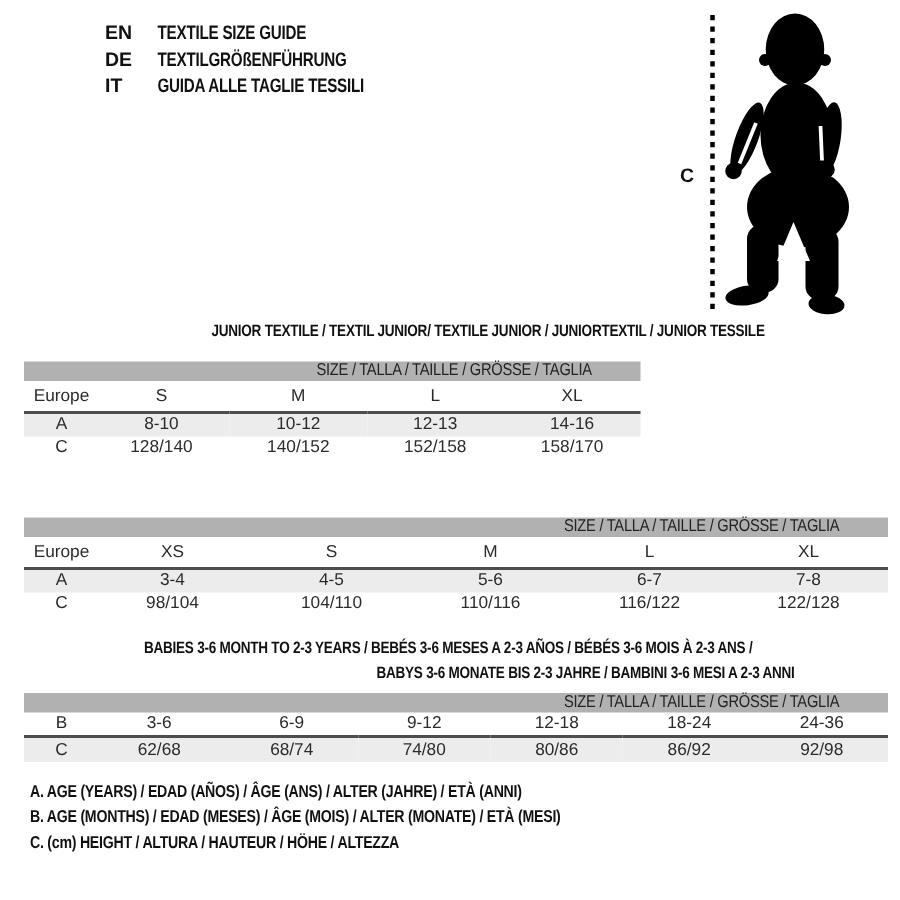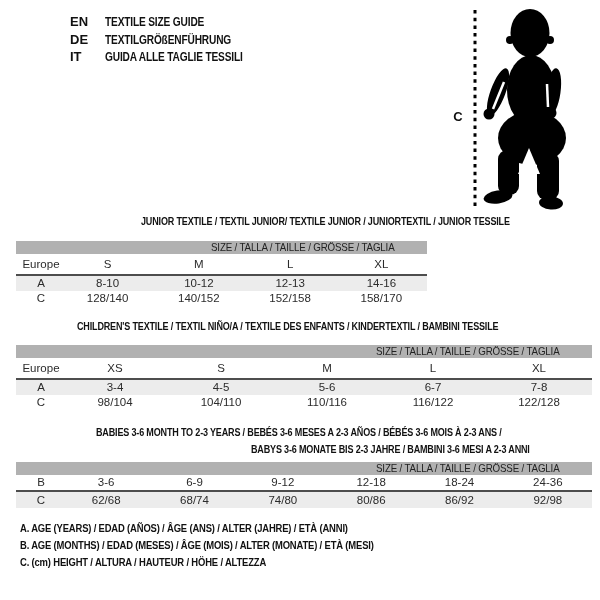--- a/index.html
+++ b/index.html
@@ -118,23 +118,20 @@
       <tr>
         <td>C</td>
         <td>128/140</td>
         <td>140/152</td>
         <td>152/158</td>
         <td>158/170</td>
       </tr>
     </tbody>
   </table>
 
-  <div class="tbl-title" style="top:320px">
-    <span class="cond">CHILDREN'S TEXTILE / TEXTIL NIÑO/A / TEXTILE DES ENFANTS / KINDERTEXTIL / BAMBINI TESSILE</span>
-  </div>
   <table class="size-table" style="top:345px; width:576px">
     <colgroup>
         <col style="width:46px">
         <col>
         <col>
         <col>
         <col>
         <col>
       </colgroup>
     <thead>

